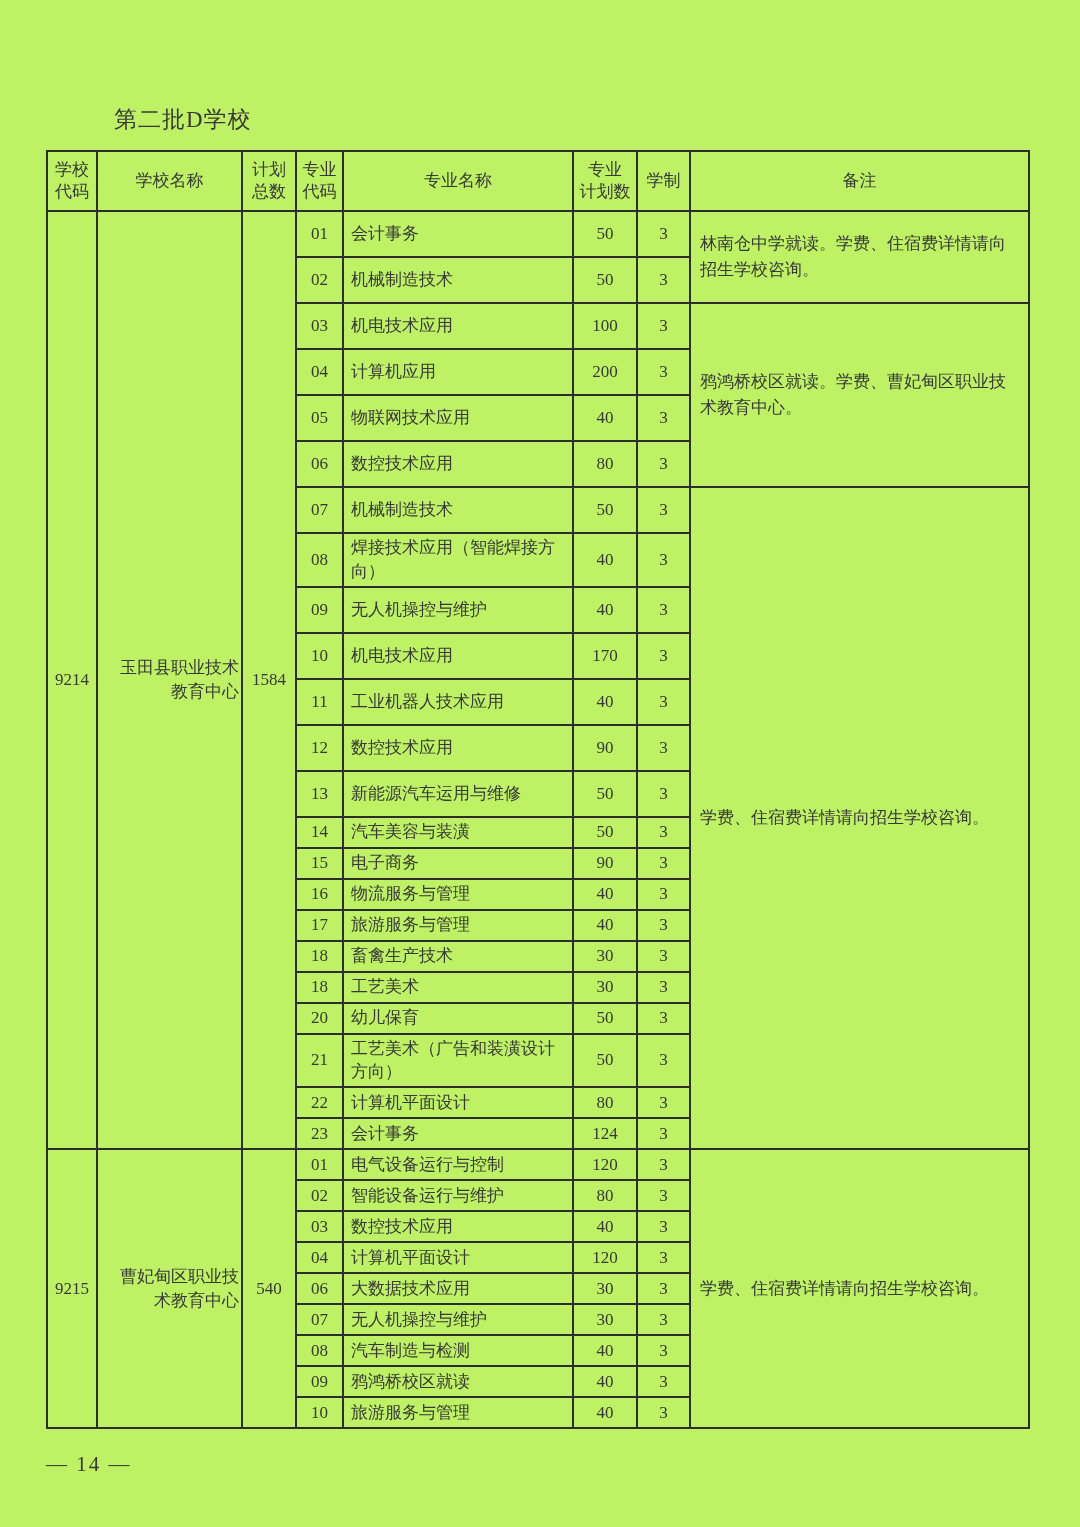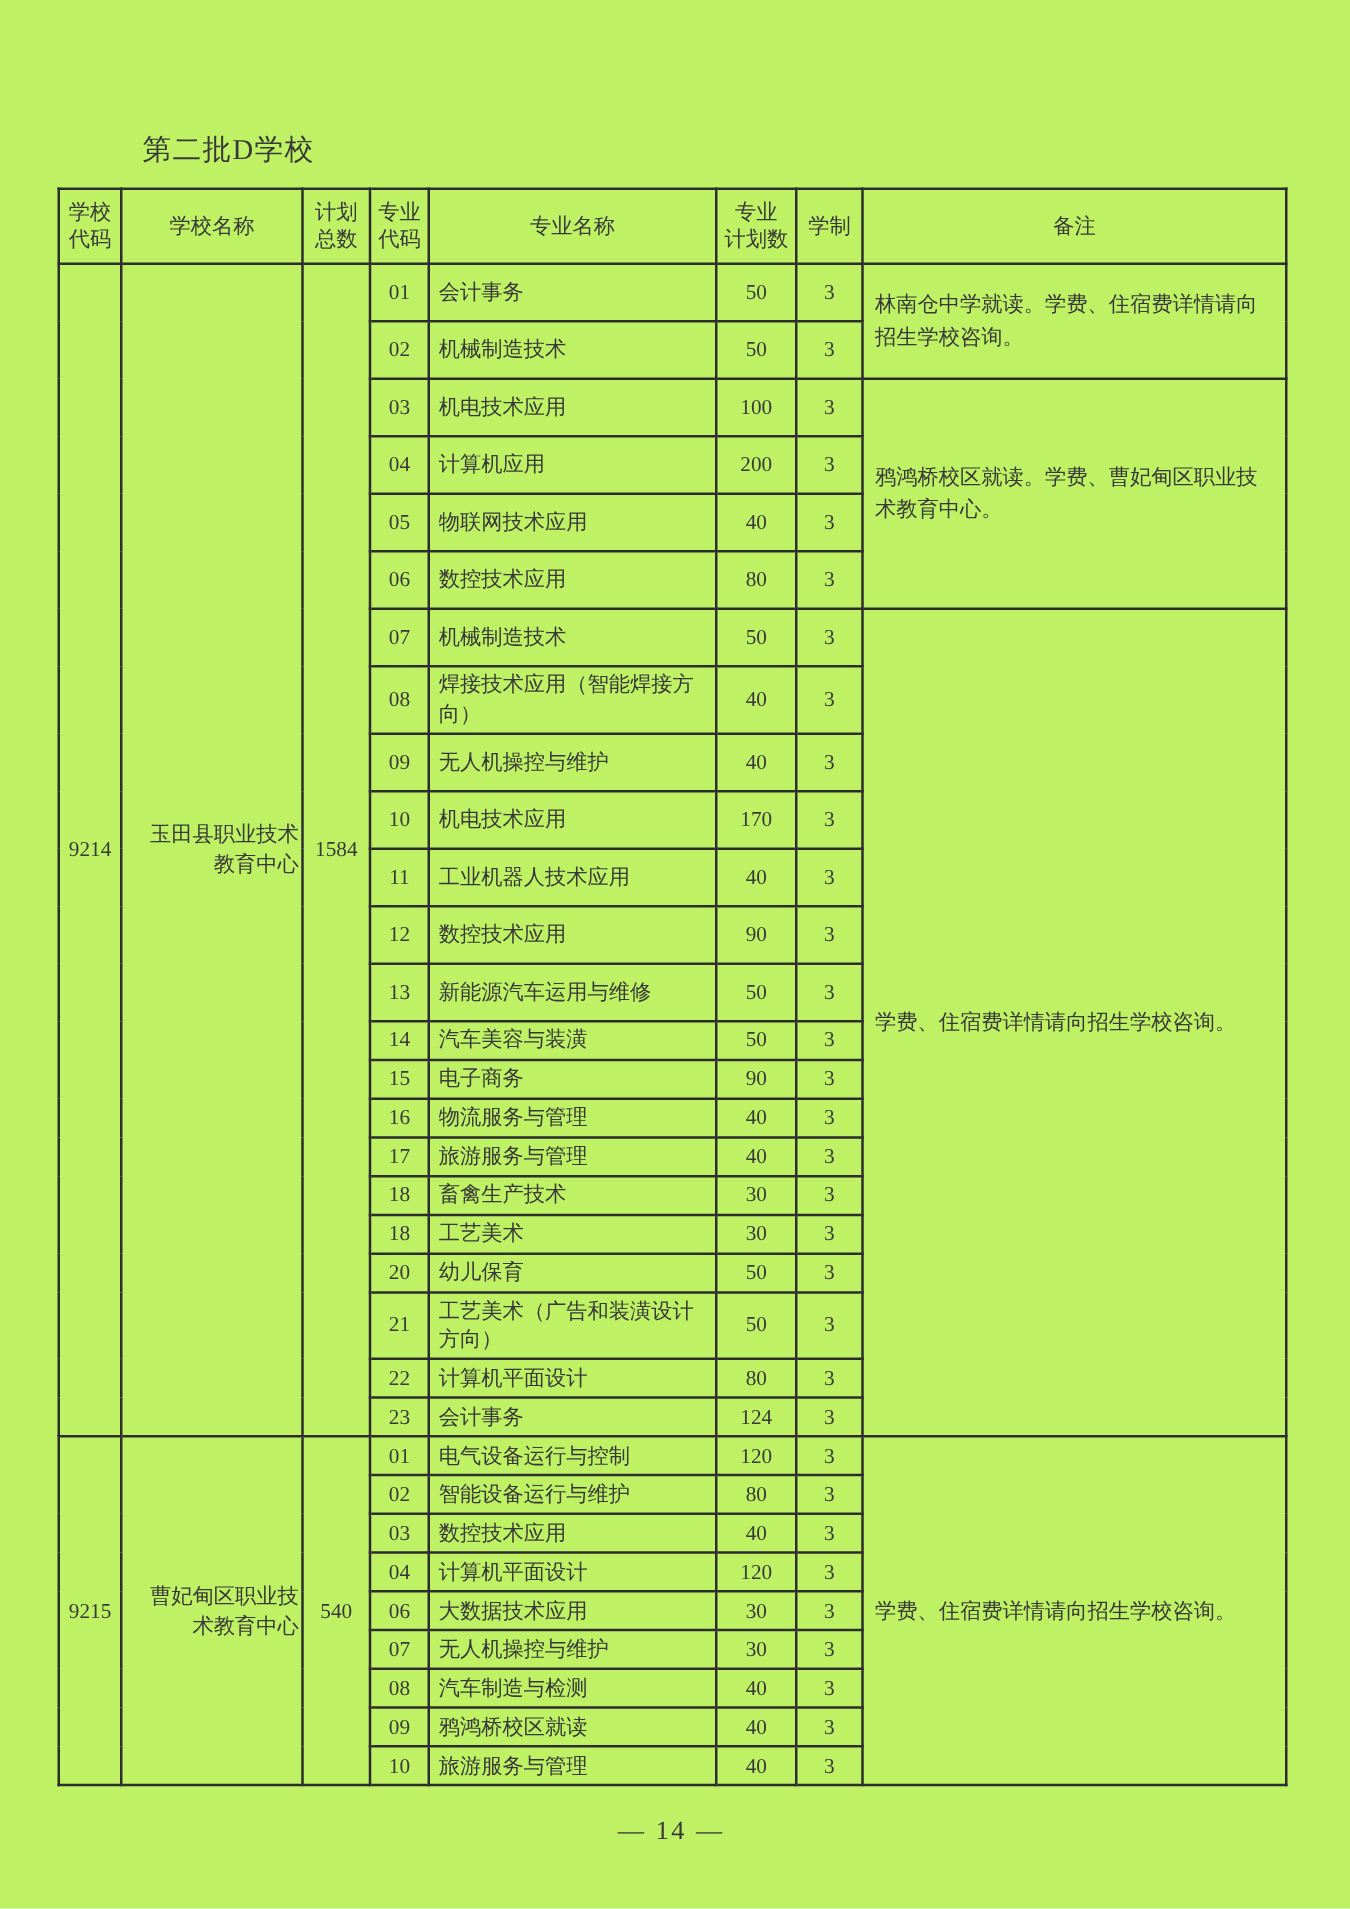--- a/index.html
+++ b/index.html
@@ -49,21 +49,20 @@
   td.c-name { text-align: right; padding: 2px 2px 2px 6px; line-height: 1.4; }
   td.c-remark { text-align: left; padding: 2px 9px; line-height: 1.55; }
   tr.r-tall  { height: 46px; }
   tr.r-tall2 { height: 48px; }
   tr.r-short { height: 31px; }
   .footer {
     position: absolute;
     left: 46px;
     top: 1452px;
     width: 982px;
-    text-align: center;
     font-size: 21px;
     letter-spacing: 2px;
   }
 </style>
 </head>
 <body>
 
 <div class="page">
 
   <div class="title">第二批D学校</div>

